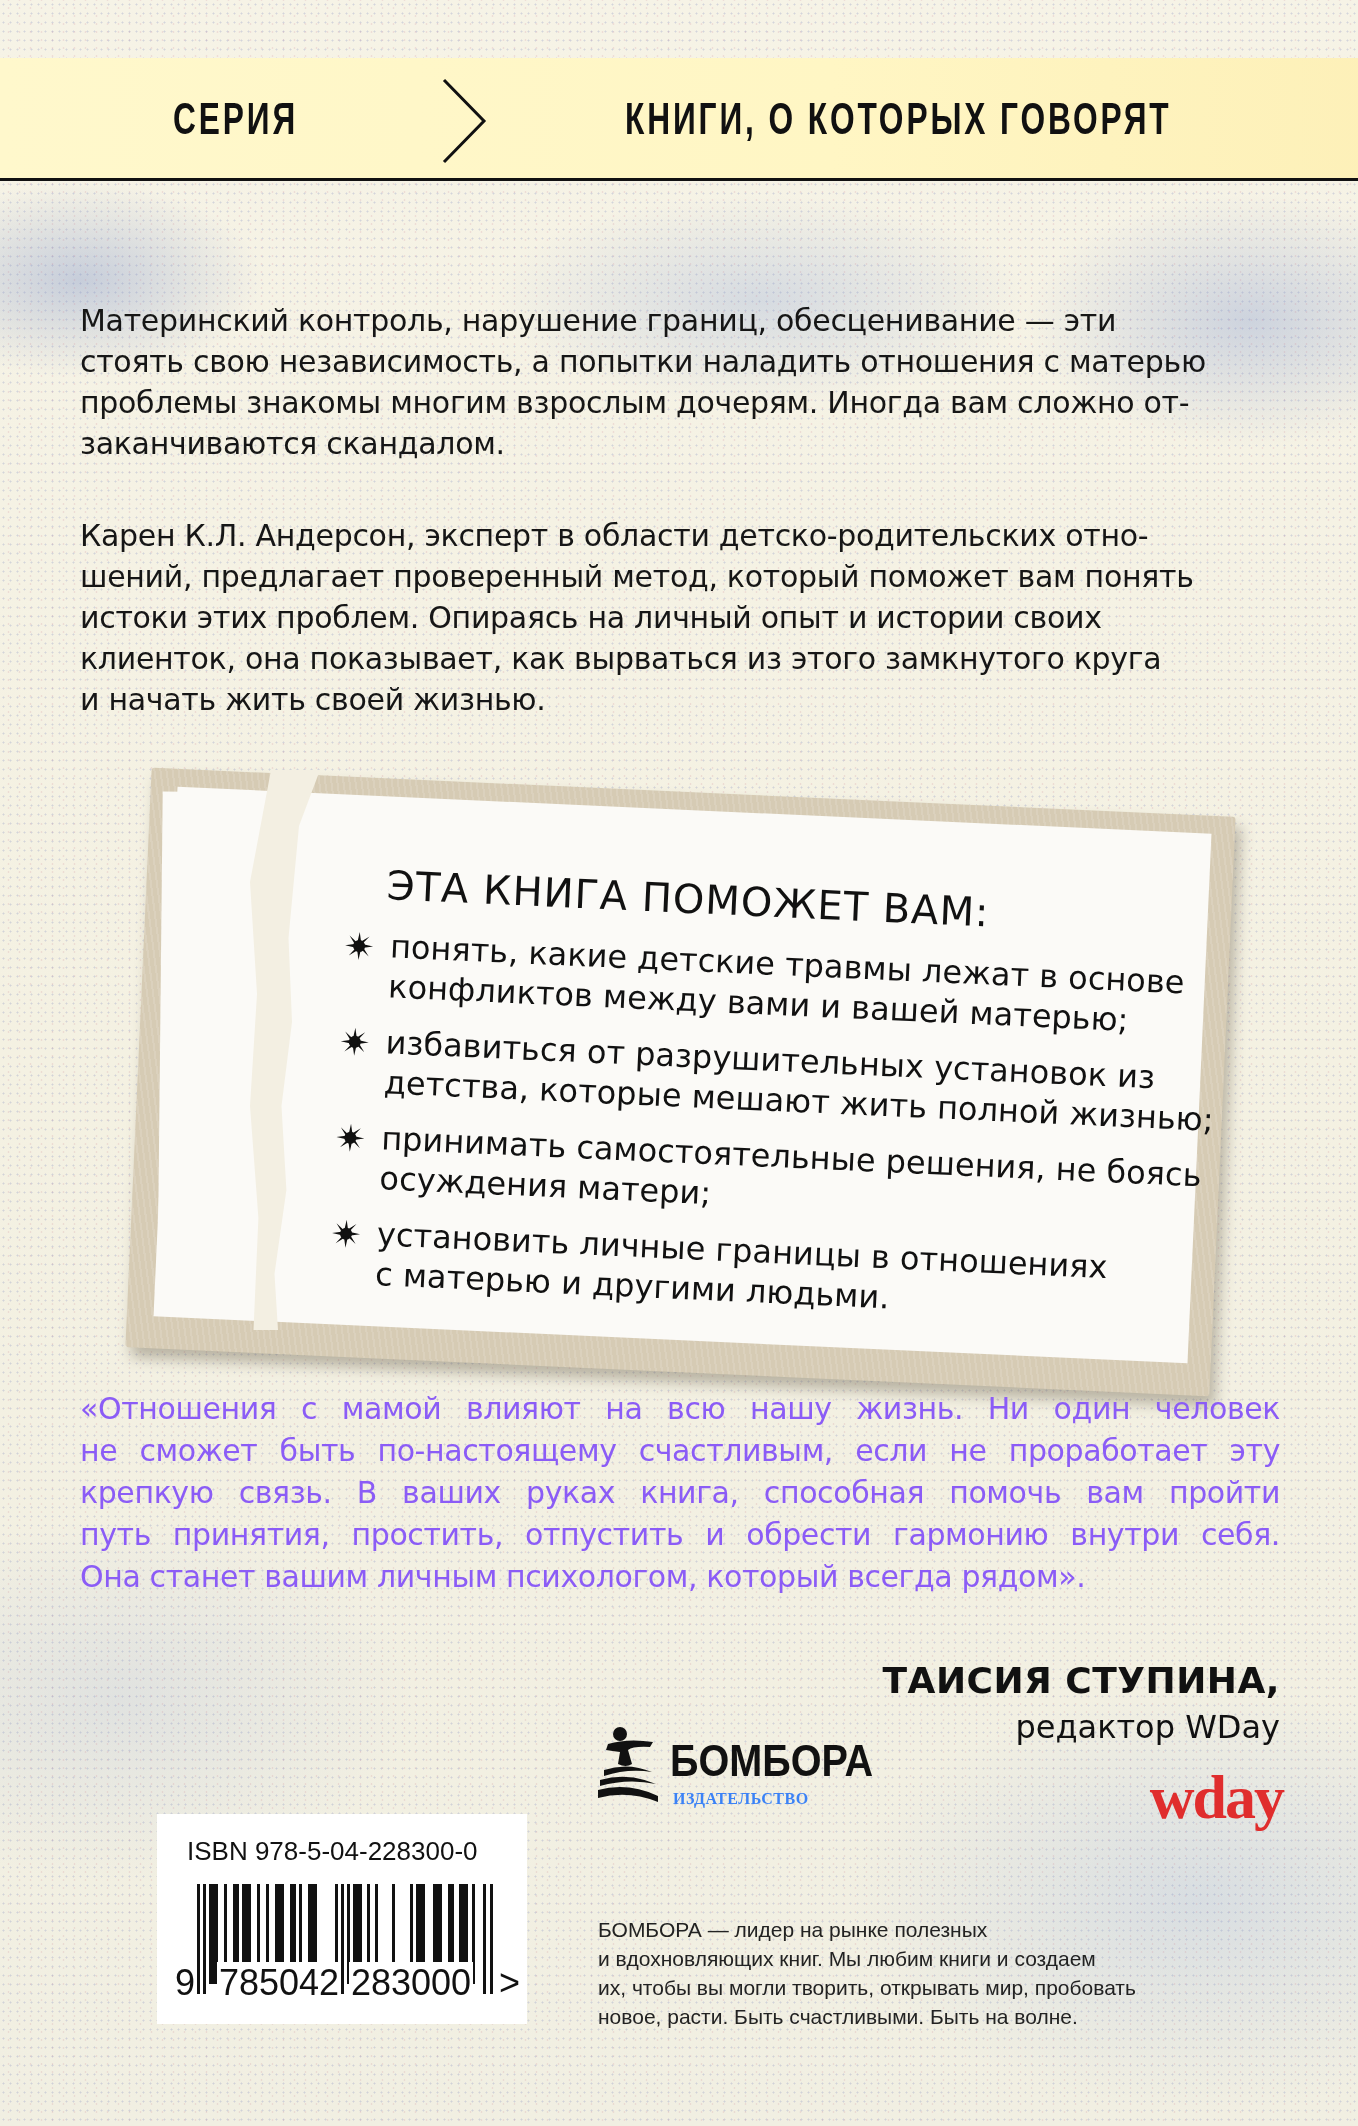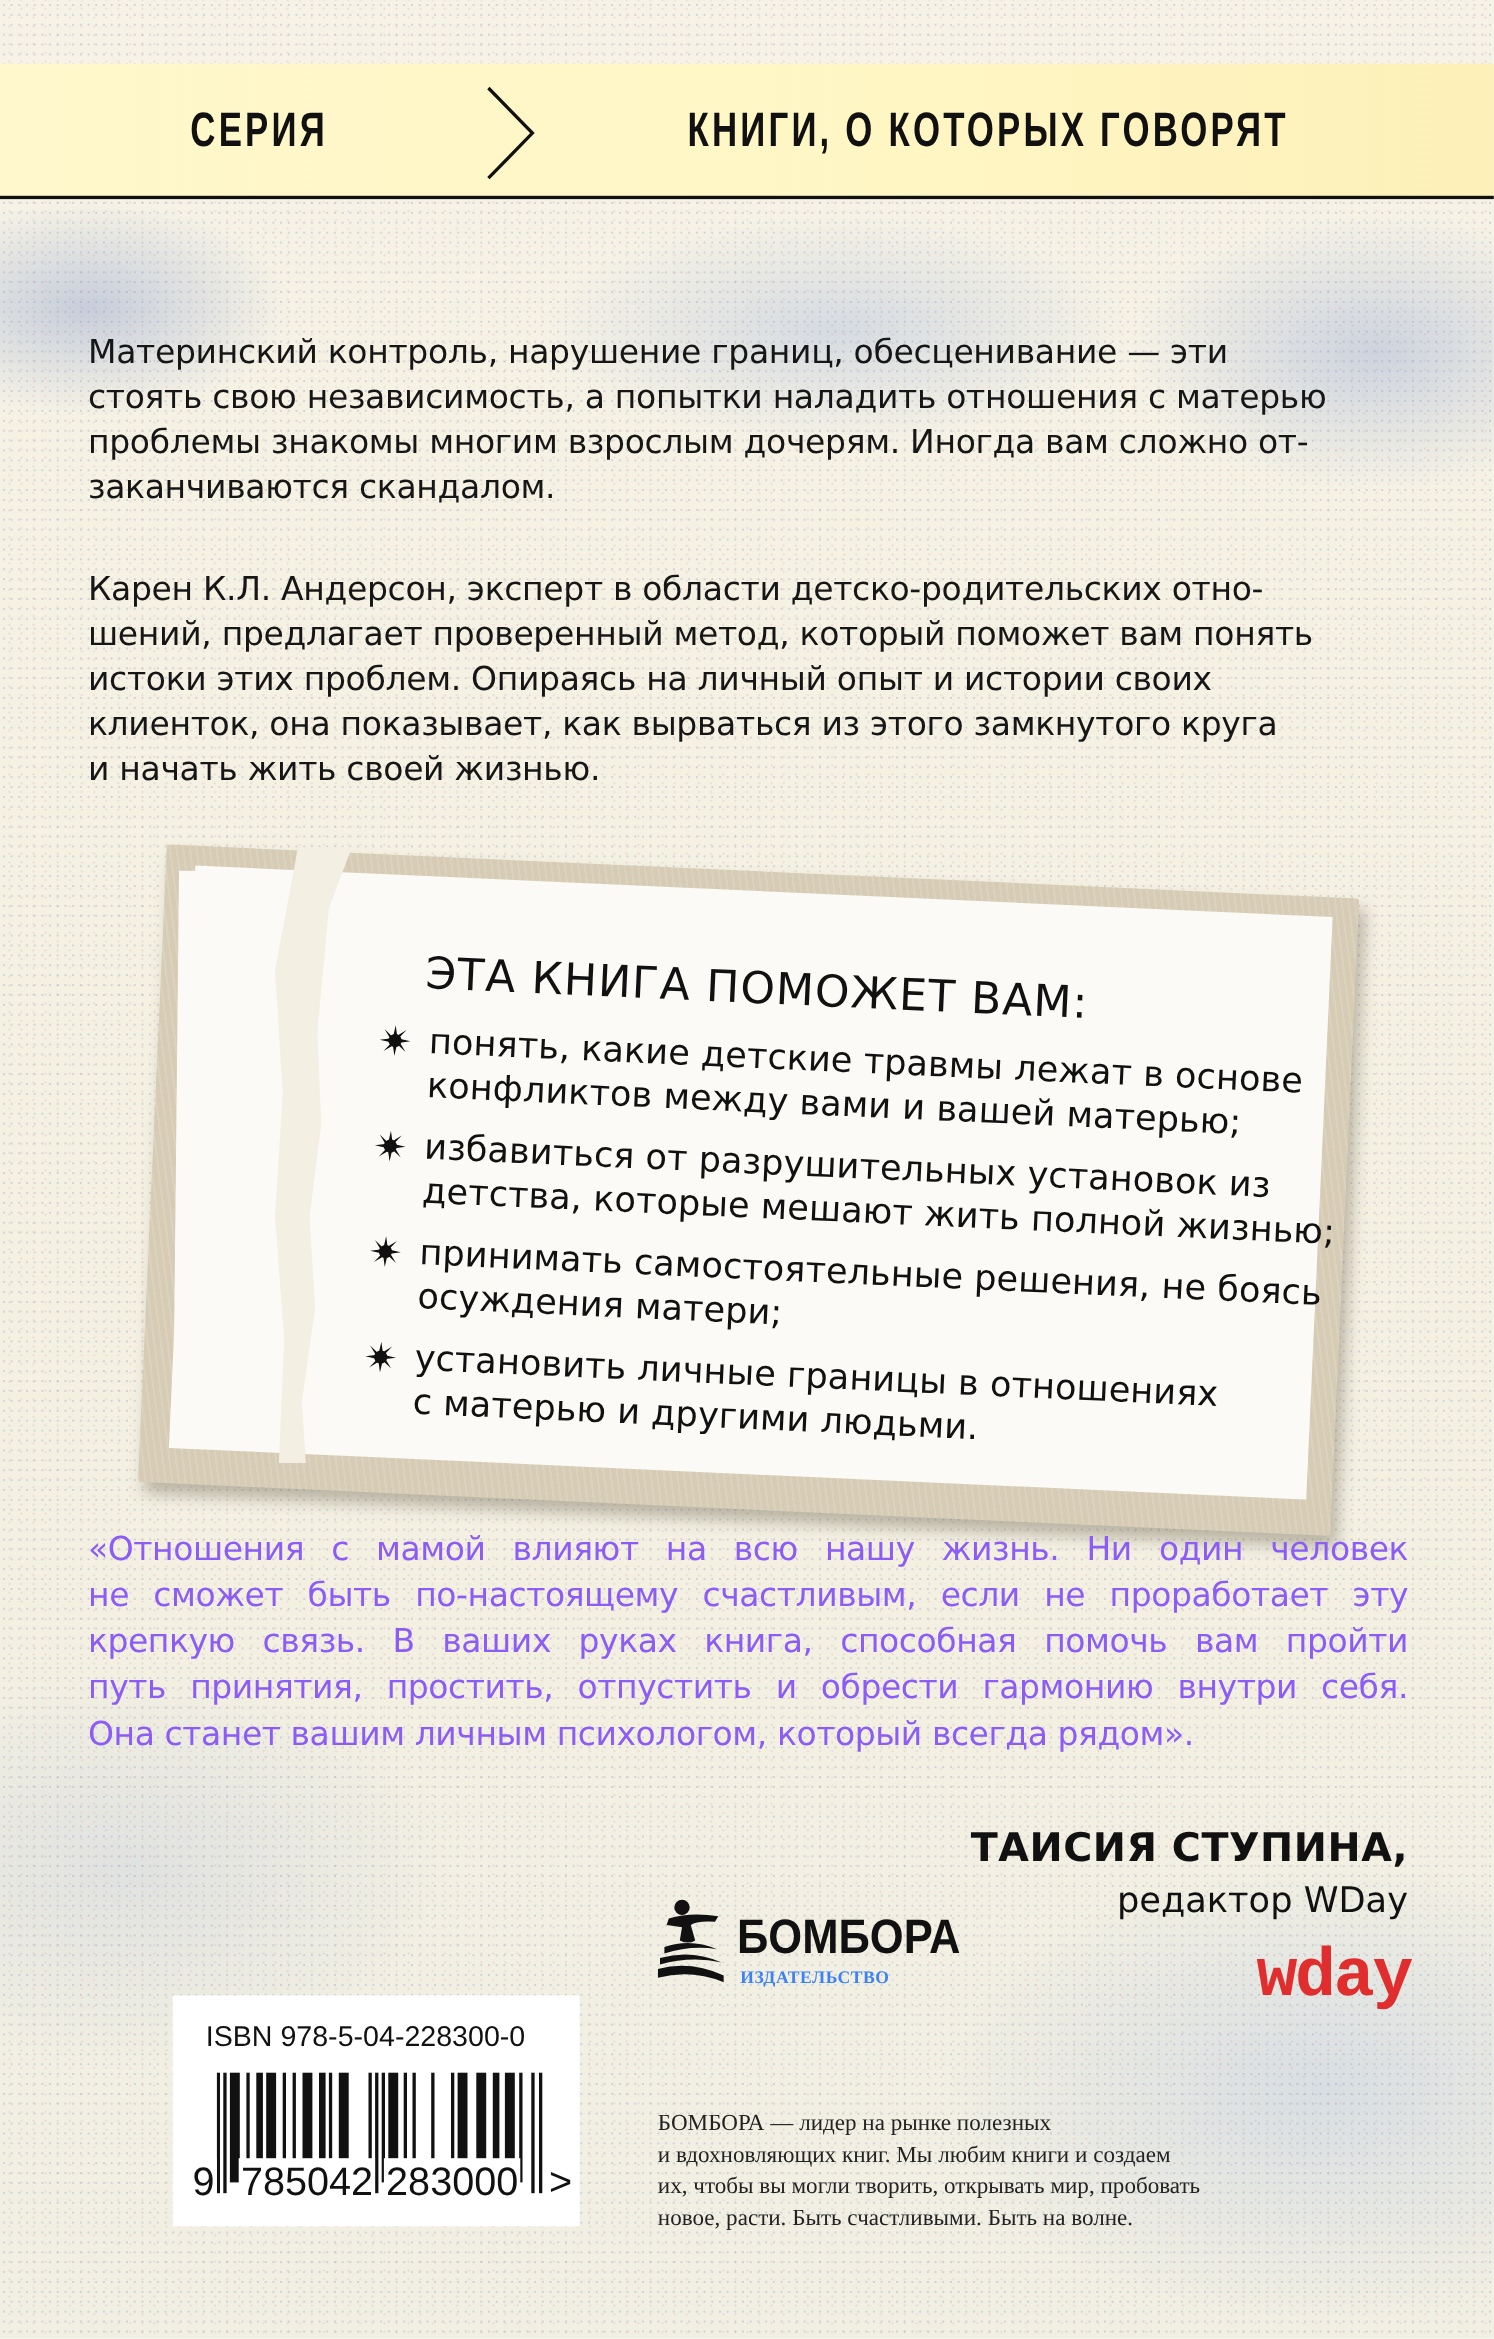--- a/index.html
+++ b/index.html
@@ -99,21 +99,21 @@
   .author-name {
     position: absolute; right: 78px; top: 1660px;
     font-family: "DejaVu Sans", sans-serif; font-weight: 700; font-size: 36px; color: #111; letter-spacing: 0.5px;
   }
   .author-role {
     position: absolute; right: 78px; top: 1708px;
     font-family: "DejaVu Sans", sans-serif; font-size: 32px; color: #111;
   }
   .wday-logo {
     position: absolute; right: 75px; top: 1762px;
-    font-family: Liberation Mono, monospace; font-weight: 700; font-size: 62px; color: #e02d2d;
+    font-family: Liberation Serif, serif; font-weight: 700; font-size: 62px; color: #e02d2d;
     letter-spacing: -2px;
   }
 
   
   .isbn-box {
     position: absolute; left: 157px; top: 1814px; width: 370px; height: 210px; background: #fff;
   }
   .isbn-text {
     position: absolute; left: 30px; top: 22px; font-family: "Liberation Sans", sans-serif;
     font-size: 26px; color: #111;
@@ -133,21 +133,21 @@
     position: absolute; left: 72px; top: 12px; font-family: "Liberation Sans", sans-serif;
     font-weight: 700; font-size: 44px; color: #111; letter-spacing: 0px;
     transform: scaleX(0.9); transform-origin: left;
   }
   .bombora-sub {
     position: absolute; left: 75px; top: 66px; font-family: Liberation Serif, serif;
     font-weight: 700; font-size: 16px; color: #3b82f6; letter-spacing: 0.5px;
   }
   .bombora-about {
     position: absolute; left: 598px; top: 1915px; width: 660px;
-    font-family: Liberation Serif, serif; font-size: 21px; line-height: 29px; color: #222;
+    font-family: Liberation Sans, sans-serif; font-size: 21px; line-height: 29px; color: #222;
   }
   .bombora-about span { display: block; white-space: nowrap; }
 </style>
 </head>
 <body>
 
 <div class="speckle"></div>
 
 <div class="series-band">
   <div class="series-label">СЕРИЯ</div>

